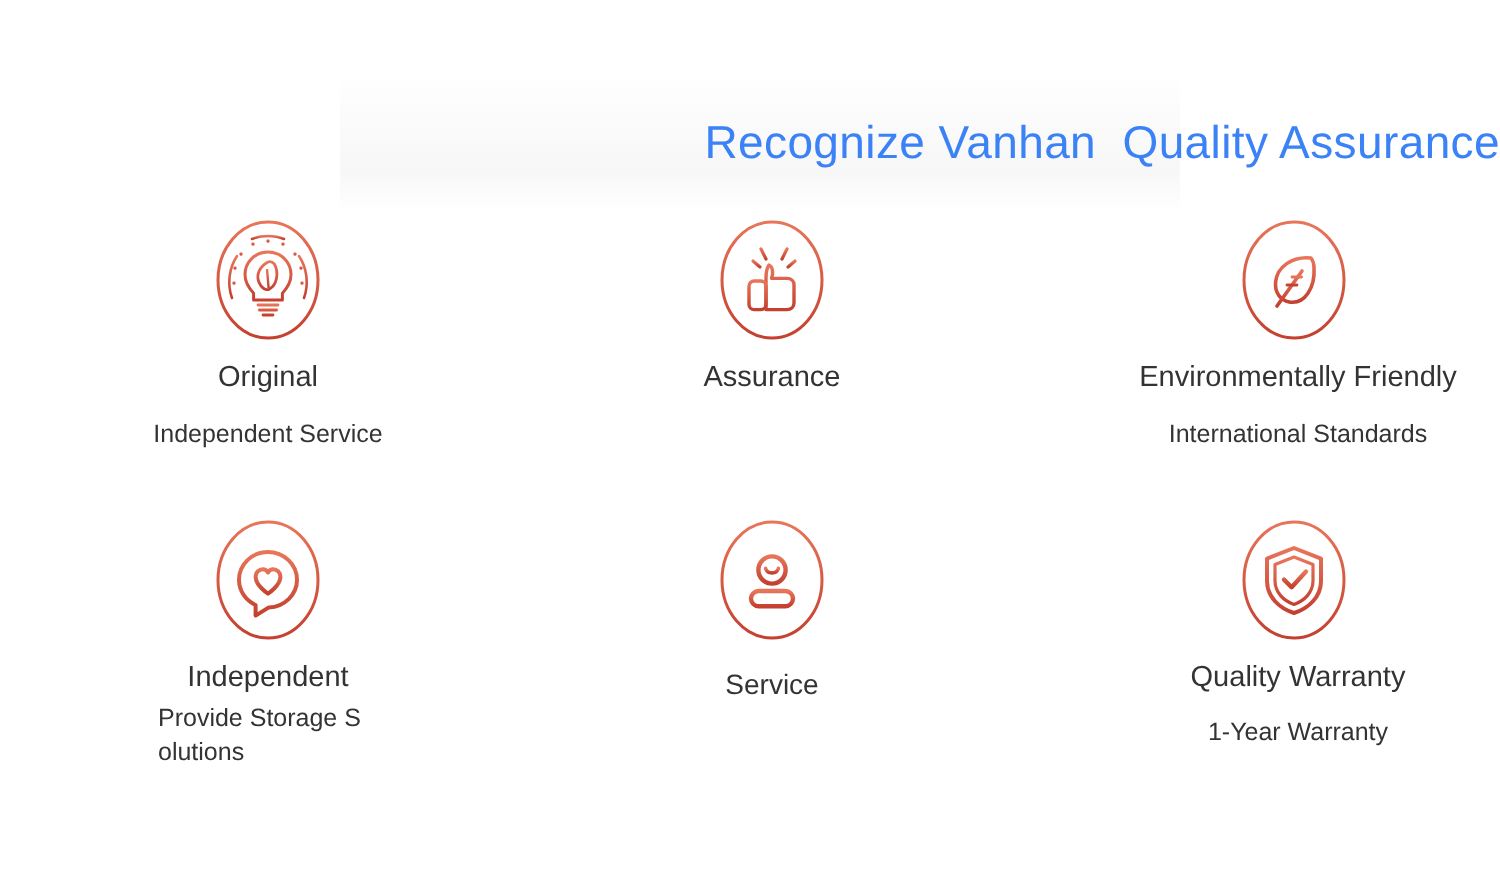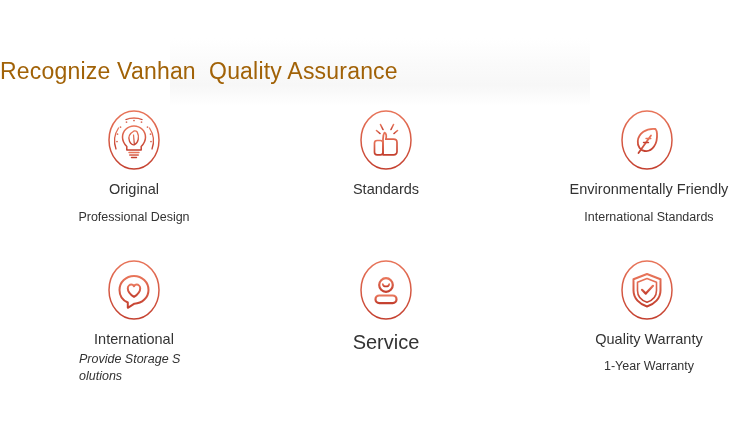--- a/index.html
+++ b/index.html
@@ -28,25 +28,25 @@
     top: 38px;
     width: 420px;
     height: 68px;
     background: linear-gradient(180deg, #ffffff 0%, #fafafa 40%, #f7f7f7 70%, #ffffff 100%);
   }
   .title-text {
     position: absolute;
     left: 0;
     top: 0;
     width: 750px;
-    text-align: left;
+    text-align: right;
     top: 56px;
     font-size: 23px;
     line-height: 30px;
-    color: #a16207;
+    color: #3b82f6;
     font-weight: 400;
     letter-spacing: 0.2px;
     white-space: pre;
   }
 
   
   .grid {
     position: absolute;
     left: 0;
     top: 108px;
@@ -83,34 +83,33 @@
   
   .feat-title {
     margin-top: 8px;
     font-size: 14.5px;
     line-height: 19px;
     color: #333333;
     font-weight: 400;
     white-space: nowrap;
   }
   .feat-title.big {
-    font-size: 20px;
+    font-size: 14px;
     line-height: 24px;
   }
   .feat-sub {
     margin-top: 10px;
     font-size: 12.5px;
     line-height: 17px;
     color: #333333;
     font-weight: 400;
     white-space: pre-line;
   }
   .feat-sub.tight {
     margin-top: 2px;
-    font-style: italic;
   }
 
   
   .cell.c0 .feat-title { transform: translateX(0px); }
   .cell.c2 .feat-title { transform: translateX(6px); }
   .cell.c2 .feat-sub   { transform: translateX(6px); }
   .cell.c2 .icon-wrap  { transform: translateX(4px); }
 
   .row2 .cell.c0 .feat-sub { text-align: left; padding-left: 70px; box-sizing: border-box; }
   .row2 .cell.c1 .feat-sub { text-align: left; padding-left: 40px; box-sizing: border-box; }
@@ -157,21 +156,21 @@
               <circle cx="13" cy="32.5" r="0.85"></circle>
               <circle cx="47" cy="32.5" r="0.85"></circle>
             </g>
 
             <path d="M12 40 C9.5 33 10.5 25 14.5 19" fill="none" stroke="url(#g1)" stroke-width="1.3" stroke-linecap="round"></path>
             <path d="M48 40 C50.5 33 49.5 25 45.5 19" fill="none" stroke="url(#g1)" stroke-width="1.3" stroke-linecap="round"></path>
             <path d="M22 10.5 C26.5 8.5 33.5 8.5 38 10.5" fill="none" stroke="url(#g1)" stroke-width="1.3" stroke-linecap="round"></path>
           </svg>
         </div>
         <div class="feat-title">Original</div>
-        <div class="feat-sub">Professional Design</div>
+        <div class="feat-sub">Independent Service</div>
       </div>
 
       <div class="cell c1">
         <div class="icon-wrap">
           <svg width="60" height="62" viewBox="0 0 60 62">
             <defs>
               <linearGradient id="g2" x1="0" y1="0" x2="0" y2="1">
                 <stop offset="0%" stop-color="#e8755a"></stop>
                 <stop offset="100%" stop-color="#c4402f"></stop>
               </linearGradient>
@@ -182,21 +181,21 @@
             <path d="M24.5 15.5 L27 20.5" stroke="url(#g2)" stroke-width="1.6" stroke-linecap="round"></path>
             <path d="M37.5 15.5 L35 20.5" stroke="url(#g2)" stroke-width="1.6" stroke-linecap="round"></path>
             <path d="M20.5 21.5 L24 24.5" stroke="url(#g2)" stroke-width="1.6" stroke-linecap="round"></path>
             <path d="M41.5 21.5 L38 24.5" stroke="url(#g2)" stroke-width="1.6" stroke-linecap="round"></path>
 
             <path d="M28.5 23.5 C28.5 23.5 29.8 24 30.2 26 C30.6 28 29.8 30.2 29.8 30.2 L37.5 30.2 C39.6 30.2 41 31.6 41 33.4 L41 42.5 C41 44.4 39.5 45.8 37.5 45.8 L27 45.8 L27 30.2 C27 28 27.4 25 28.5 23.5 Z" fill="none" stroke="url(#g2)" stroke-width="1.7" stroke-linejoin="round"></path>
 
             <rect x="18.5" y="31.5" width="8.5" height="14.3" rx="2.6" fill="none" stroke="url(#g2)" stroke-width="1.7"></rect>
           </svg>
         </div>
-        <div class="feat-title">Standards</div>
+        <div class="feat-title">Assurance</div>
       </div>
 
       <div class="cell c2">
         <div class="icon-wrap">
           <svg width="60" height="62" viewBox="0 0 60 62">
             <defs>
               <linearGradient id="g3" x1="0" y1="0" x2="0" y2="1">
                 <stop offset="0%" stop-color="#e8755a"></stop>
                 <stop offset="100%" stop-color="#c4402f"></stop>
               </linearGradient>
@@ -227,21 +226,21 @@
                 <stop offset="100%" stop-color="#c4402f"></stop>
               </linearGradient>
             </defs>
             <ellipse cx="30" cy="31" rx="25" ry="29" fill="none" stroke="url(#g4)" stroke-width="1.5"></ellipse>
 
             <path d="M30 17 C22 17 15.5 23.2 15.5 30.9 C15.5 36.5 18.9 41.3 23.8 43.5 L23.8 48.8 L30.4 44.7 C38.1 44.5 44.5 38.4 44.5 30.9 C44.5 23.2 38 17 30 17 Z" fill="none" stroke="url(#g4)" stroke-width="2" stroke-linejoin="round"></path>
 
             <path d="M30 37.8 C30 37.8 23.8 33.8 23.8 29.4 C23.8 27.1 25.6 25.6 27.4 25.6 C28.8 25.6 29.6 26.5 30 27.2 C30.4 26.5 31.2 25.6 32.6 25.6 C34.4 25.6 36.2 27.1 36.2 29.4 C36.2 33.8 30 37.8 30 37.8 Z" fill="none" stroke="url(#g4)" stroke-width="2" stroke-linejoin="round"></path>
           </svg>
         </div>
-        <div class="feat-title">International</div>
+        <div class="feat-title">Independent</div>
         <div class="feat-sub tight">Provide Storage S
 olutions</div>
       </div>
 
       <div class="cell c1">
         <div class="icon-wrap">
           <svg width="60" height="62" viewBox="0 0 60 62">
             <defs>
               <linearGradient id="g5" x1="0" y1="0" x2="0" y2="1">
                 <stop offset="0%" stop-color="#e8755a"></stop>

